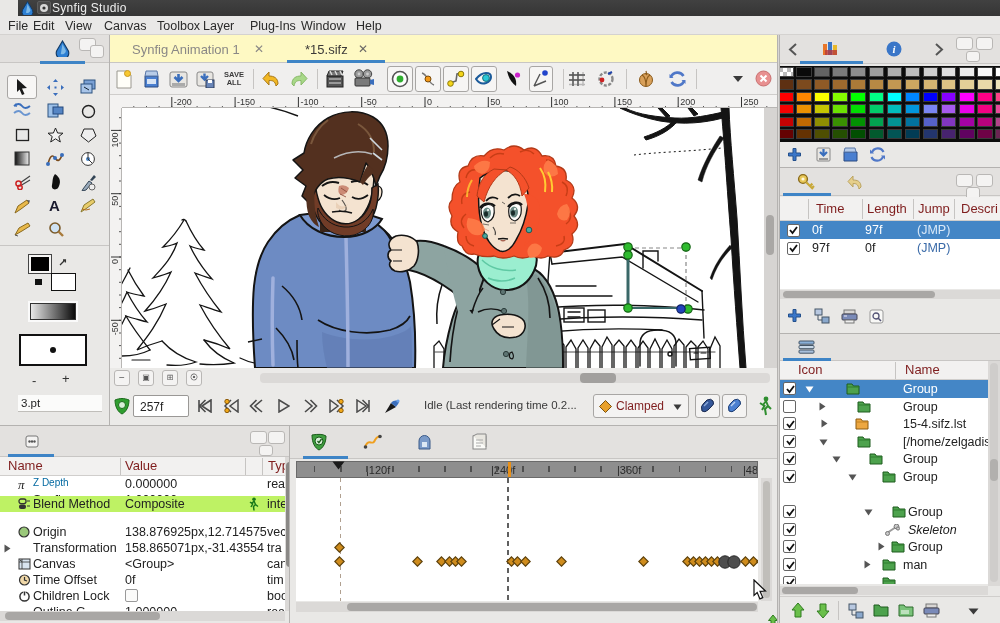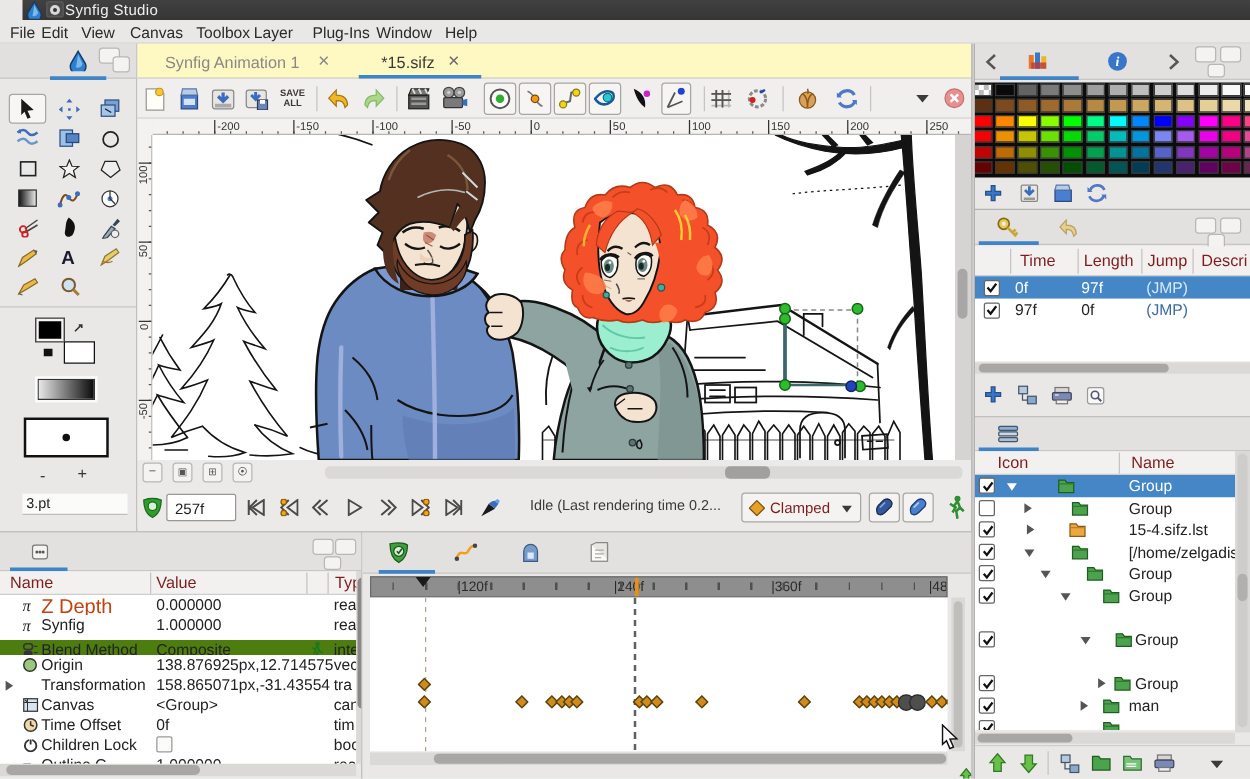--- a/index.html
+++ b/index.html
@@ -929,20 +929,34 @@
             </div>
             <svg class="abs" style="left:84px;top:6px" width="9" height="7" viewBox="0 0 9 7">
               <path d="M0.5 0.5 h8 L4.5 6.5 Z" fill="#555"></path>
             </svg>
             <svg class="abs" style="left:112px;top:2px" width="14" height="13" viewBox="0 0 14 13">
               <path d="M1 2 h5 l1.5 2 H13 v8 H1 Z" fill="#4da24d" stroke="#1f5c1f"></path>
               <path d="M1 5 h12" stroke="#2f7c2f"></path>
             </svg>
             <span class="abs" style="left:128px;top:2px;font-size:12.5px;color:#222;white-space:nowrap">Group</span>
           </div>
+          <div class="abs" style="left:0;top:140.8px;width:208px;height:17.6px;background:#fff">
+            <div class="abs" style="left:3px;top:2px;width:13px;height:13px;background:#fff;border:1px solid #666;border-radius:2px">
+              <svg width="11" height="11" viewBox="0 0 11 11" style="position:absolute;left:0.5px;top:0.5px">
+                <path d="M2 5 L4.5 8 L9 2" stroke="#111" stroke-width="1.8" fill="none"></path>
+              </svg>
+            </div>
+            <svg class="abs" style="left:105px;top:3px" width="15" height="12" viewBox="0 0 15 12">
+              <path d="M2 9 L11 3" stroke="#9a9a9a" stroke-width="2"></path>
+              <circle cx="2.5" cy="9.5" r="2" fill="#c8c8c8" stroke="#777"></circle>
+              <circle cx="11.5" cy="2.5" r="2.4" fill="#c8c8c8" stroke="#777"></circle>
+              <circle cx="13" cy="4.5" r="1.6" fill="#c8c8c8" stroke="#777"></circle>
+            </svg>
+            <span class="abs" style="left:128px;top:2px;font-size:12.5px;color:#222;font-style:italic;white-space:nowrap">Skeleton</span>
+          </div>
           <div class="abs" style="left:0;top:158.4px;width:208px;height:17.6px;background:#fff">
             <div class="abs" style="left:3px;top:2px;width:13px;height:13px;background:#fff;border:1px solid #666;border-radius:2px">
               <svg width="11" height="11" viewBox="0 0 11 11" style="position:absolute;left:0.5px;top:0.5px">
                 <path d="M2 5 L4.5 8 L9 2" stroke="#111" stroke-width="1.8" fill="none"></path>
               </svg>
             </div>
             <svg class="abs" style="left:98px;top:4px" width="7" height="9" viewBox="0 0 7 9">
               <path d="M0.5 0.5 v8 L6.5 4.5 Z" fill="#555"></path>
             </svg>
             <svg class="abs" style="left:111px;top:2px" width="14" height="13" viewBox="0 0 14 13">
@@ -1034,33 +1048,33 @@
         <span class="abs hdr" style="left:268px;top:1px">Typ</span>
         <div class="sep" style="left:120px;top:1px;height:17px"></div>
         <div class="sep" style="left:245px;top:1px;height:17px"></div>
         <div class="sep" style="left:262px;top:1px;height:17px"></div>
       </div>
       <div class="abs" style="left:0;top:50px;width:285px;height:135px;background:#fff;overflow:hidden">
         <div class="abs" style="left:0;top:0px;width:285px;height:16px;background:#fff">
           <svg class="abs" style="left:18px;top:2px" width="13" height="12" viewBox="0 0 13 12">
             <text x="0" y="11" font-size="13" font-family="Liberation Serif" font-style="italic" fill="#222">π</text>
           </svg>
-          <span class="abs" style="left:33px;top:1px;font-size:16px;color:#c2410c;white-space:nowrap">Z Depth</span>
+          <span class="abs" style="left:33px;top:1px;font-size:10px;color:#0369a1;white-space:nowrap">Z Depth</span>
           <span class="abs" style="left:125px;top:1px;font-size:12.5px;color:#222;white-space:nowrap">0.000000</span>
           <span class="abs" style="left:267px;top:1px;font-size:12.5px;color:#222">rea</span>
         </div>
         <div class="abs" style="left:0;top:16px;width:285px;height:16px;background:#fff">
           <svg class="abs" style="left:18px;top:2px" width="13" height="12" viewBox="0 0 13 12">
             <text x="0" y="11" font-size="13" font-family="Liberation Serif" font-style="italic" fill="#222">π</text>
           </svg>
           <span class="abs" style="left:33px;top:1px;font-size:12.5px;color:#222;white-space:nowrap">Synfig</span>
           <span class="abs" style="left:125px;top:1px;font-size:12.5px;color:#222;white-space:nowrap">1.000000</span>
           <span class="abs" style="left:267px;top:1px;font-size:12.5px;color:#222">rea</span>
         </div>
-        <div class="abs" style="left:0;top:36px;width:307px;height:16px;background:#4d7c0f">
+        <div class="abs" style="left:0;top:20px;width:307px;height:16px;background:#bef264">
           <svg class="abs" style="left:18px;top:2px" width="13" height="12" viewBox="0 0 13 12">
             <rect x="1" y="1" width="7" height="4.6" rx="2" fill="none" stroke="#333" stroke-width="1.3"></rect>
             <rect x="1" y="6.4" width="7" height="4.6" rx="2" fill="#333"></rect>
             <path d="M9 3 h3 m-3 5 h3" stroke="#333"></path>
           </svg>
           <span class="abs" style="left:33px;top:1px;font-size:12.5px;color:#222;white-space:nowrap">Blend Method</span>
           <span class="abs" style="left:125px;top:1px;font-size:12.5px;color:#222;white-space:nowrap">Composite</span>
           <svg class="abs" style="left:248px;top:1px" width="12" height="14" viewBox="0 0 12 14">
             <circle cx="6" cy="2.2" r="1.8" fill="#1a7a1a"></circle>
             <path d="M6 4 L4 6.5 L2 5 M6 4 L7.5 7.5 L5.5 9.5 L6 13.5 M7.5 7.5 L10 9.5 M5 6.5 L3 10" stroke="#1a7a1a" stroke-width="1.5" fill="none"></path>

